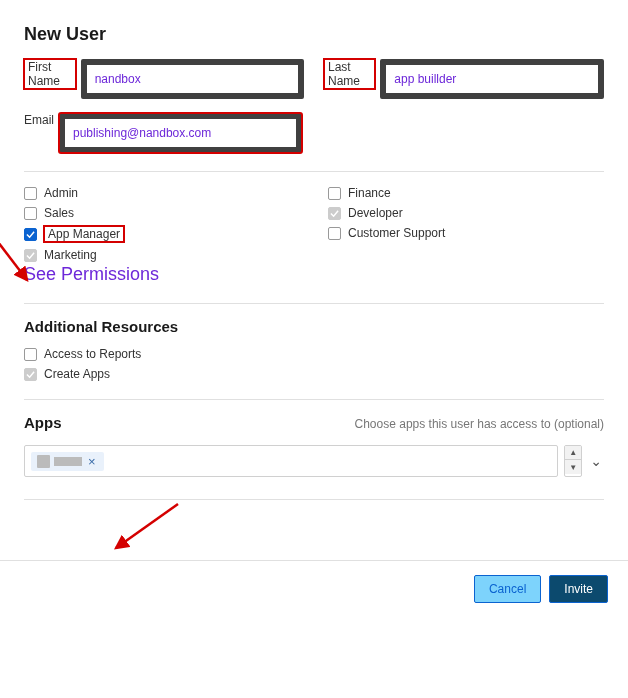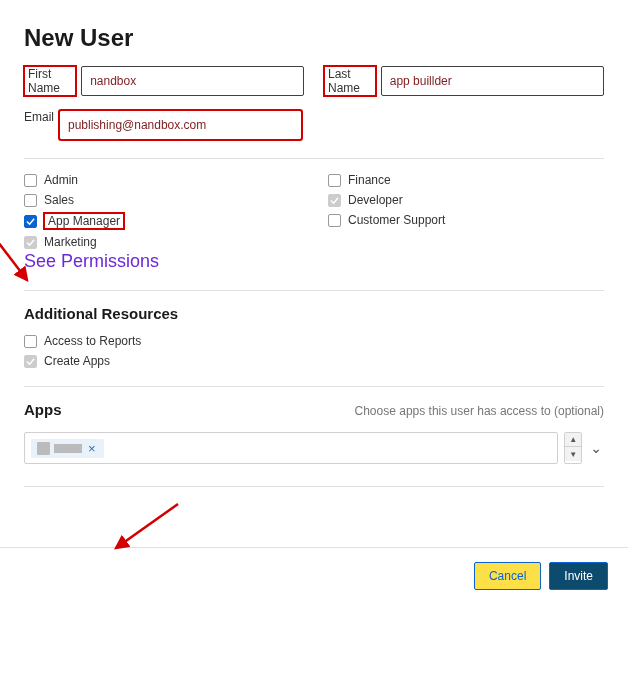--- a/index.html
+++ b/index.html
@@ -1,23 +1,23 @@
 <!DOCTYPE html>
 <html><head>
   <meta charset="utf-8">
   <style>
     * { box-sizing: border-box; margin: 0; padding: 0; }
     body { font-family: -apple-system, BlinkMacSystemFont, "Segoe UI", Helvetica, Arial, sans-serif; font-size: 13px; color: #1a1a1a; width: 628px; background: #fff; }
     .container { padding: 24px 24px 0 24px; }
-    h2 { font-size: 24px; font-weight: 600; margin-bottom: 14px; }
+    h2 { font-size: 18px; font-weight: 600; margin-bottom: 14px; }
     h3 { font-size: 15px; font-weight: 600; margin-bottom: 12px; }
     .row { display: flex; gap: 20px; margin-bottom: 14px; }
     .field { flex: 1; display: flex; flex-direction: row; gap: 5px; }
     .field-label { font-size: 12px; color: #333; display: inline-block; }
-    .field-input { border: 1px solid #404040; border-radius: 2px; padding: 7px 8px; font-size: 12px; color: #7f1d1d; width: 100%; }
+    .field-input { border: 6px solid #404040; border-radius: 2px; padding: 7px 8px; font-size: 12px; color: #6d28d9; width: 100%; }
     .highlight-red { outline: 2px solid #d40000; outline-offset: -1px; display: inline-block; padding: 1px 4px; }
     .highlight-red-input { outline: 2px solid #d40000; outline-offset: -1px; }
     .divider { border: none; border-top: 1px solid #e0e0e0; margin: 18px 0 14px 0; }
     .checkbox-group { display: flex; gap: 28px; }
     .checkbox-col { flex: 1; display: flex; flex-direction: column; gap: 6px; }
     .checkbox-item { display: flex; align-items: center; gap: 7px; font-size: 12px; color: #333; }
     .checkbox-box { width: 13px; height: 13px; border: 1px solid #999; border-radius: 2px; background: #fff; display: inline-flex; align-items: center; justify-content: center; flex-shrink: 0; }
     .checkbox-box.checked { background: #0b63d0; border-color: #0b63d0; }
     .checkbox-box.checked svg { width: 9px; height: 9px; }
     .checkbox-box.disabled-checked { background: #ccc; border-color: #ccc; }
@@ -30,21 +30,21 @@
     .app-tag { background: #e9f1fb; border-radius: 2px; padding: 3px 6px; display: inline-flex; align-items: center; gap: 4px; font-size: 11px; }
     .app-tag-icon { width: 13px; height: 13px; background: #bbb; border-radius: 1px; }
     .app-tag-placeholder { width: 28px; height: 9px; background: #bbb; }
     .app-tag-x { color: #3a6ca8; font-size: 13px; line-height: 1; padding: 0 2px; }
     .apps-stepper { display: flex; flex-direction: column; gap: 0; border: 1px solid #d0d0d0; border-radius: 2px; overflow: hidden; }
     .apps-stepper div { width: 16px; height: 14px; background: #f2f2f2; display: flex; align-items: center; justify-content: center; font-size: 8px; color: #555; border-bottom: 1px solid #d0d0d0; }
     .apps-stepper div:last-child { border-bottom: none; }
     .apps-chevron { display: flex; align-items: center; font-size: 14px; color: #555; padding: 0 2px; }
     .footer { border-top: 1px solid #e0e0e0; padding: 14px 20px; display: flex; justify-content: flex-end; gap: 8px; margin-top: 60px; }
     .btn { font-size: 12px; padding: 6px 14px; border-radius: 2px; cursor: pointer; }
-    .btn-secondary { background: #fde047; border: 1px solid #0b63d0; color: #0b63d0; }
+    .btn-secondary { background: #7dd3fc; border: 1px solid #0b63d0; color: #0b63d0; }
     .btn-primary { background: #0c4a6e; border: 1px solid #0b63d0; color: #fff; }
     .arrow { position: absolute; pointer-events: none; }
     .wrap { position: relative; }
   </style>
 </head>
 <body>
 
 <div class="wrap">
   <div class="container">
 

